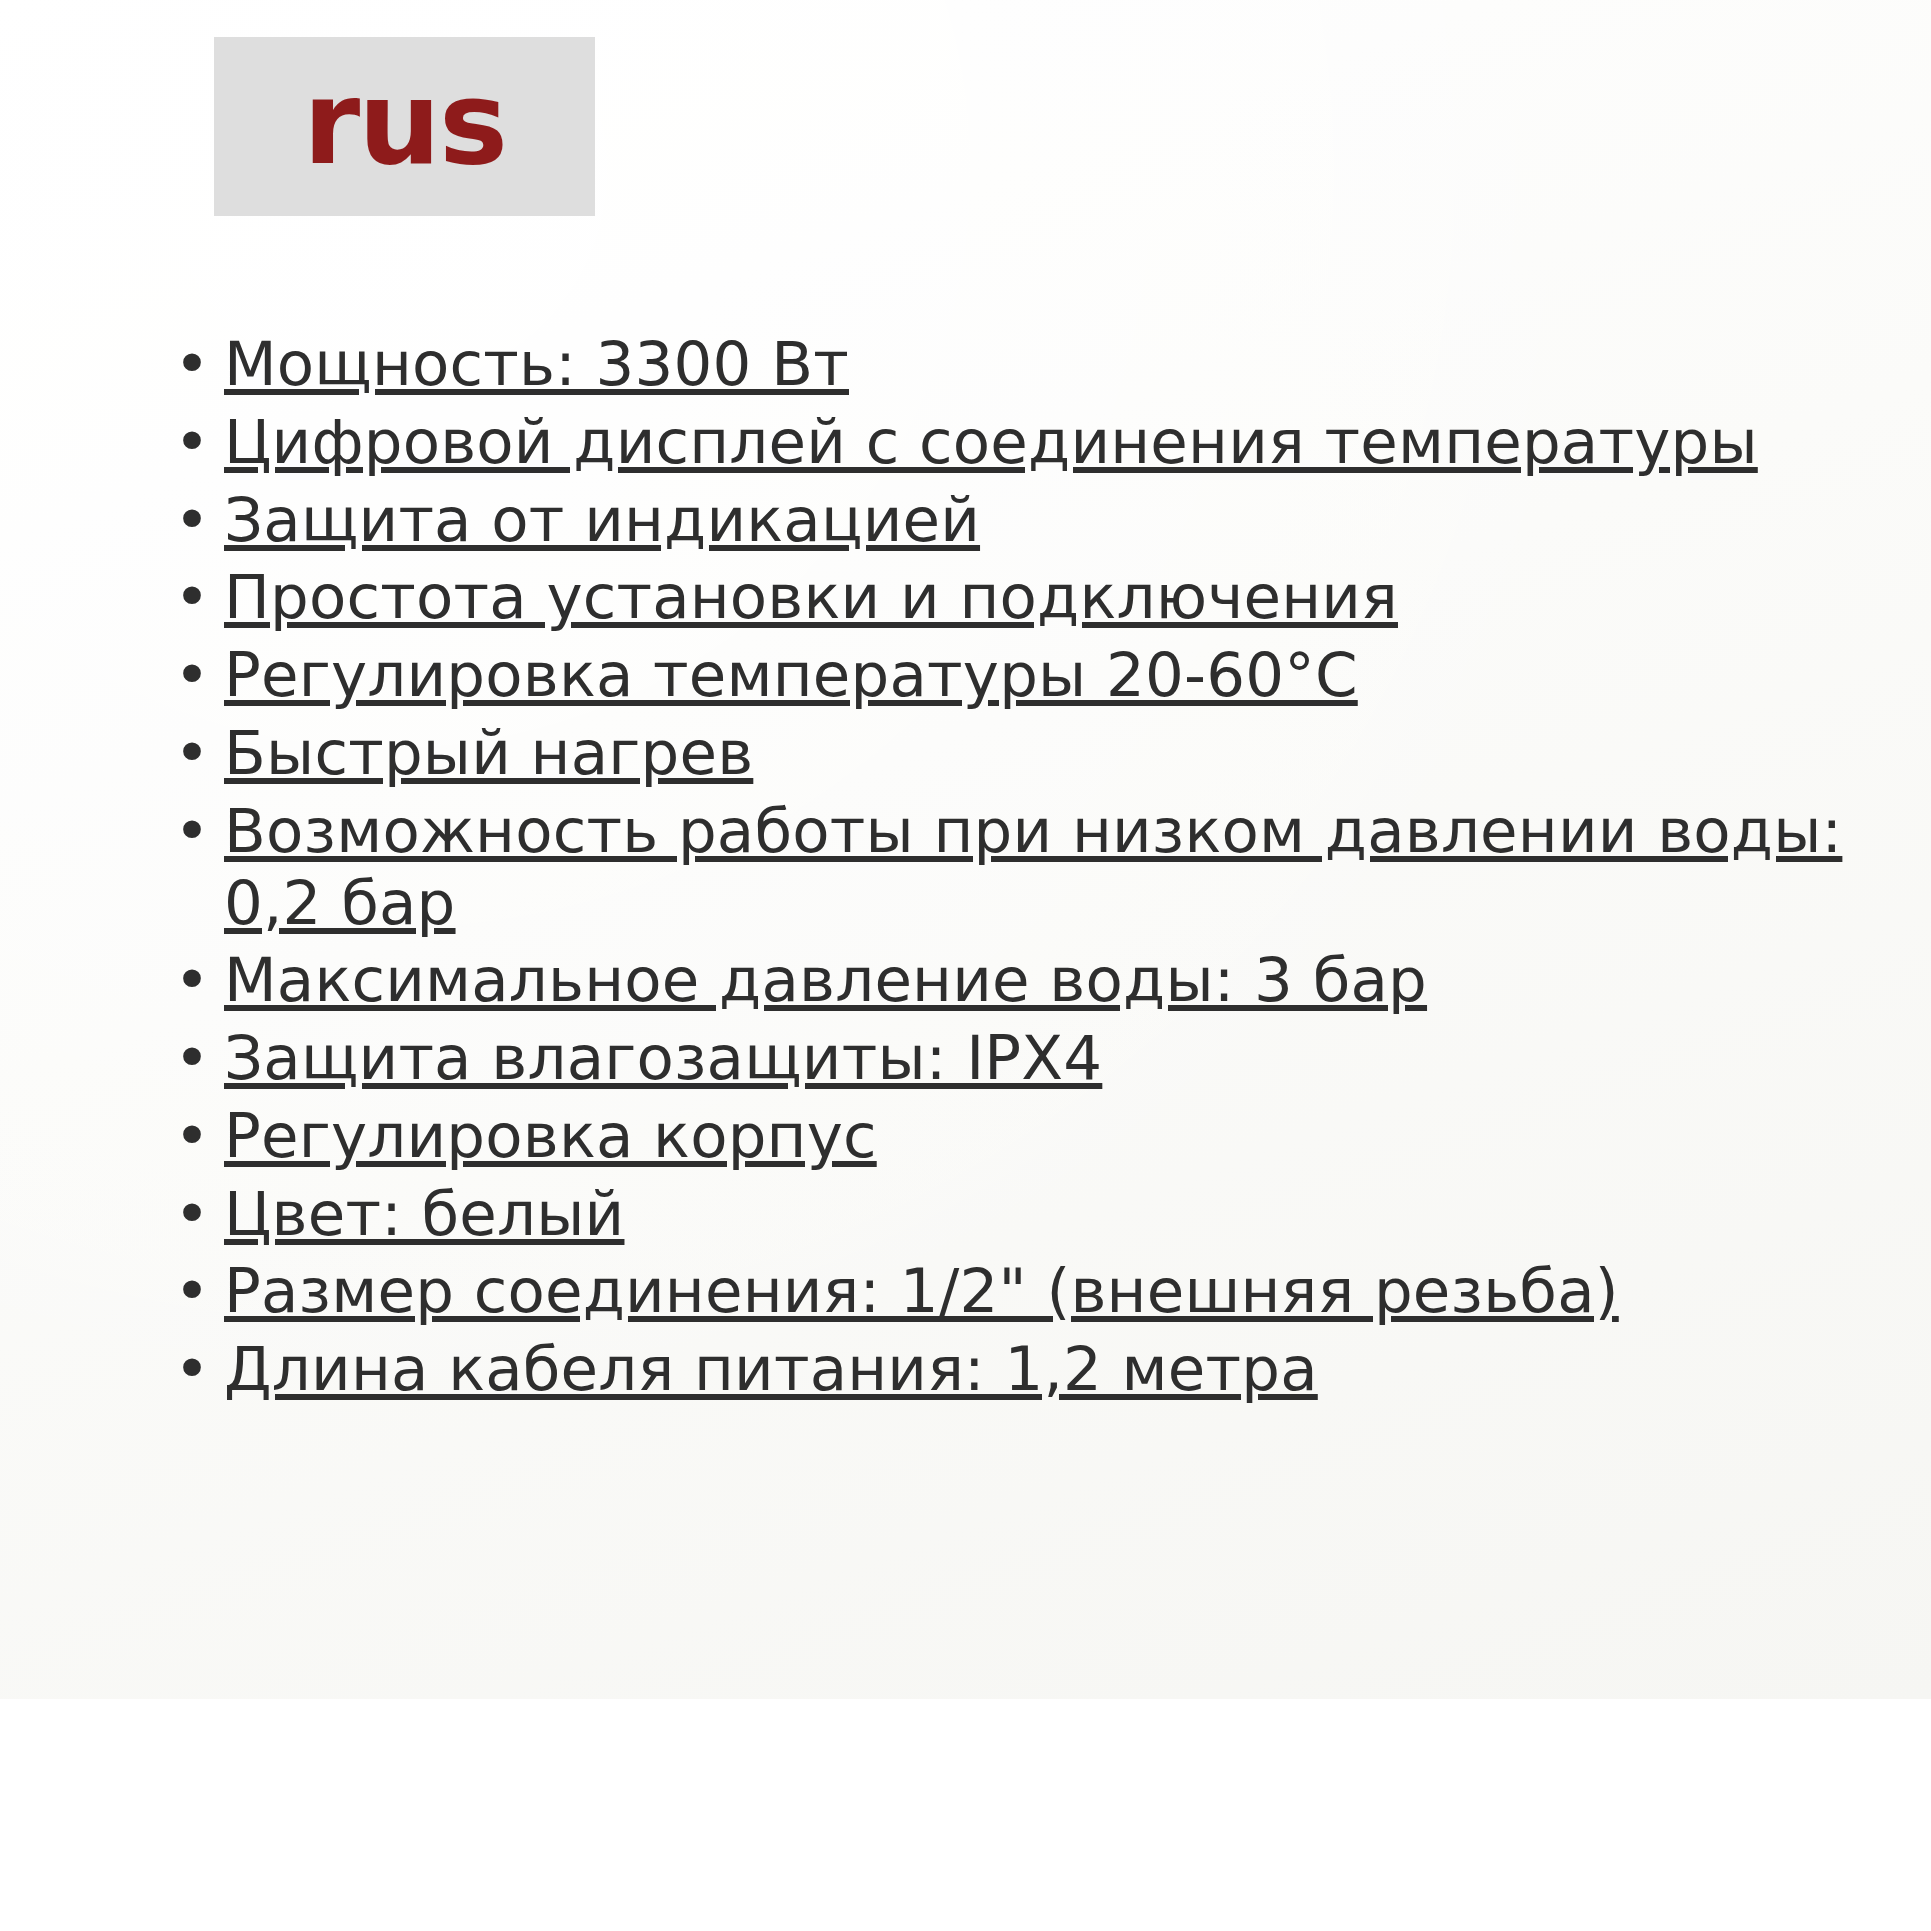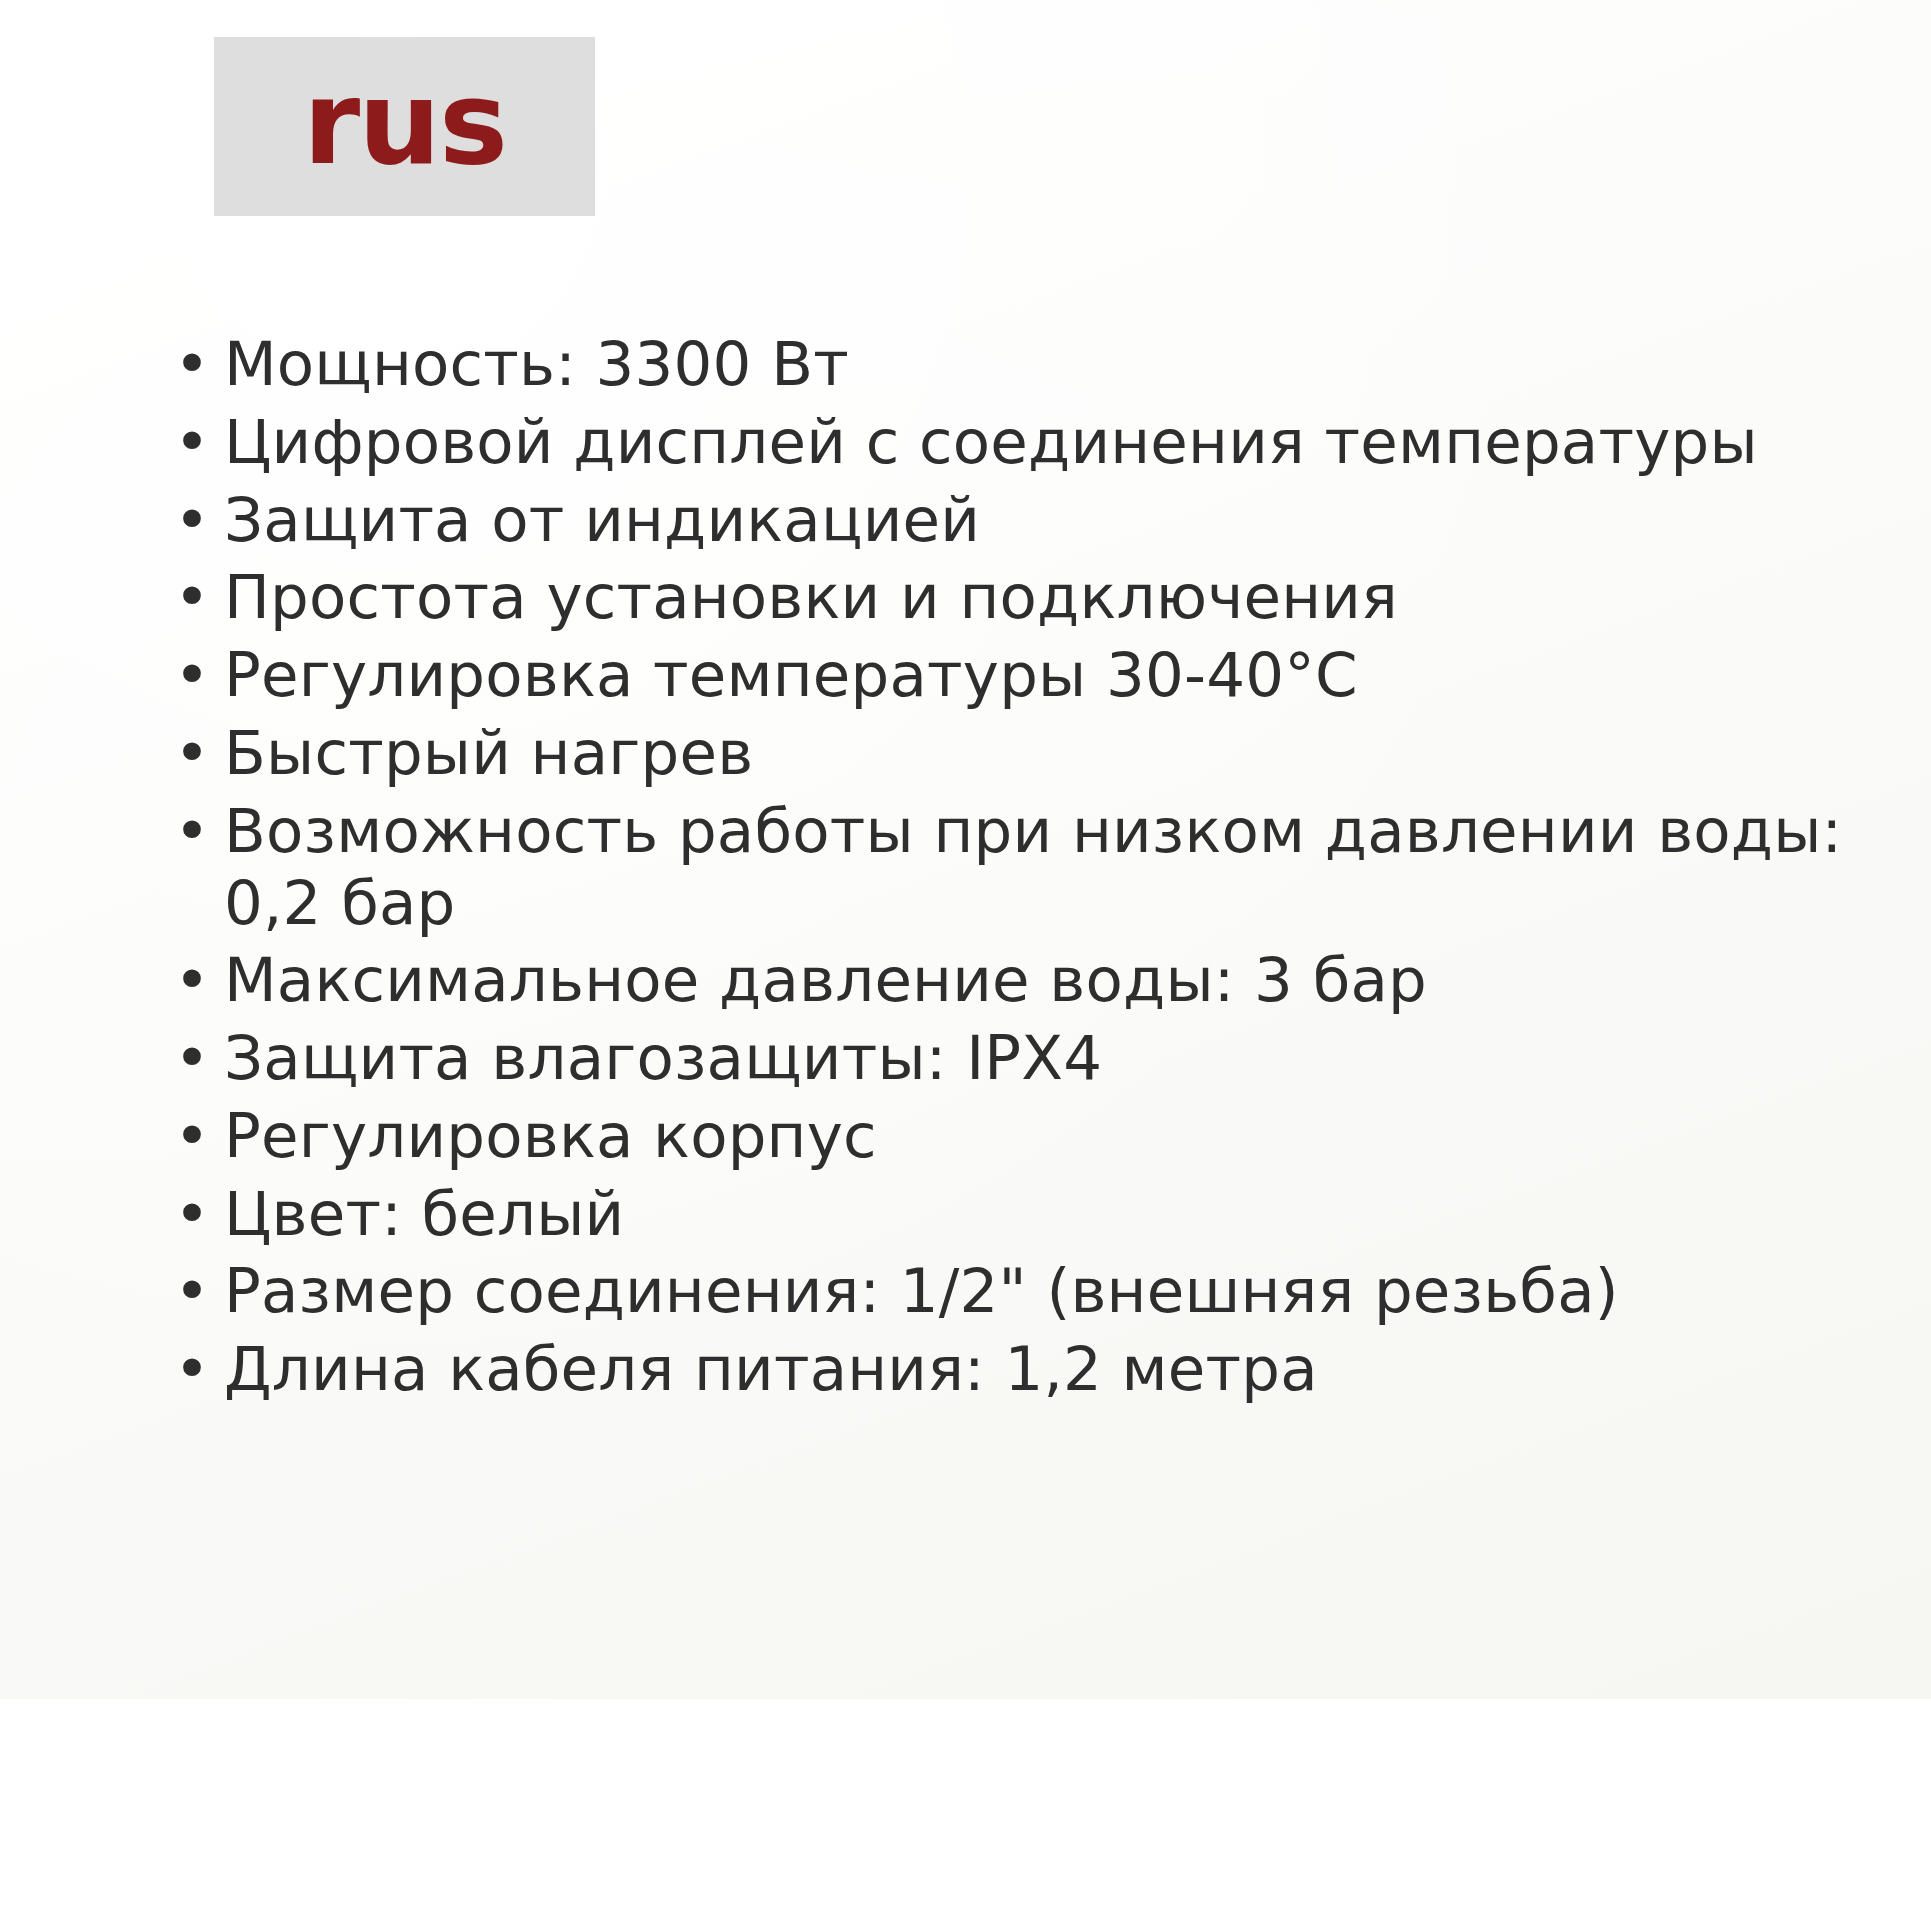--- a/index.html
+++ b/index.html
@@ -73,20 +73,21 @@
   .spec-item .bullet {
     position: absolute;
     left: 29px;
     top: 0;
     font-size: 61px;
     line-height: 1.18;
     color: #2e2e2e;
   }
   .spec-text {
     display: block;
+    text-decoration: underline;
   }
 </style>
 </head>
 <body>
 
 <div class="page">
 
   <div class="logo-box">
     <span class="logo-text">rus</span>
   </div>
@@ -103,21 +104,21 @@
     <li class="spec-item">
       <span class="bullet">•</span>
       <span class="spec-text">Защита от индикацией</span>
     </li>
     <li class="spec-item">
       <span class="bullet">•</span>
       <span class="spec-text">Простота установки и подключения</span>
     </li>
     <li class="spec-item">
       <span class="bullet">•</span>
-      <span class="spec-text">Регулировка температуры 30-40°C</span>
+      <span class="spec-text">Регулировка температуры 20-60°C</span>
     </li>
     <li class="spec-item">
       <span class="bullet">•</span>
       <span class="spec-text">Быстрый нагрев</span>
     </li>
     <li class="spec-item">
       <span class="bullet">•</span>
       <span class="spec-text">Возможность работы при низком давлении воды: 0,2 бар</span>
     </li>
     <li class="spec-item">

